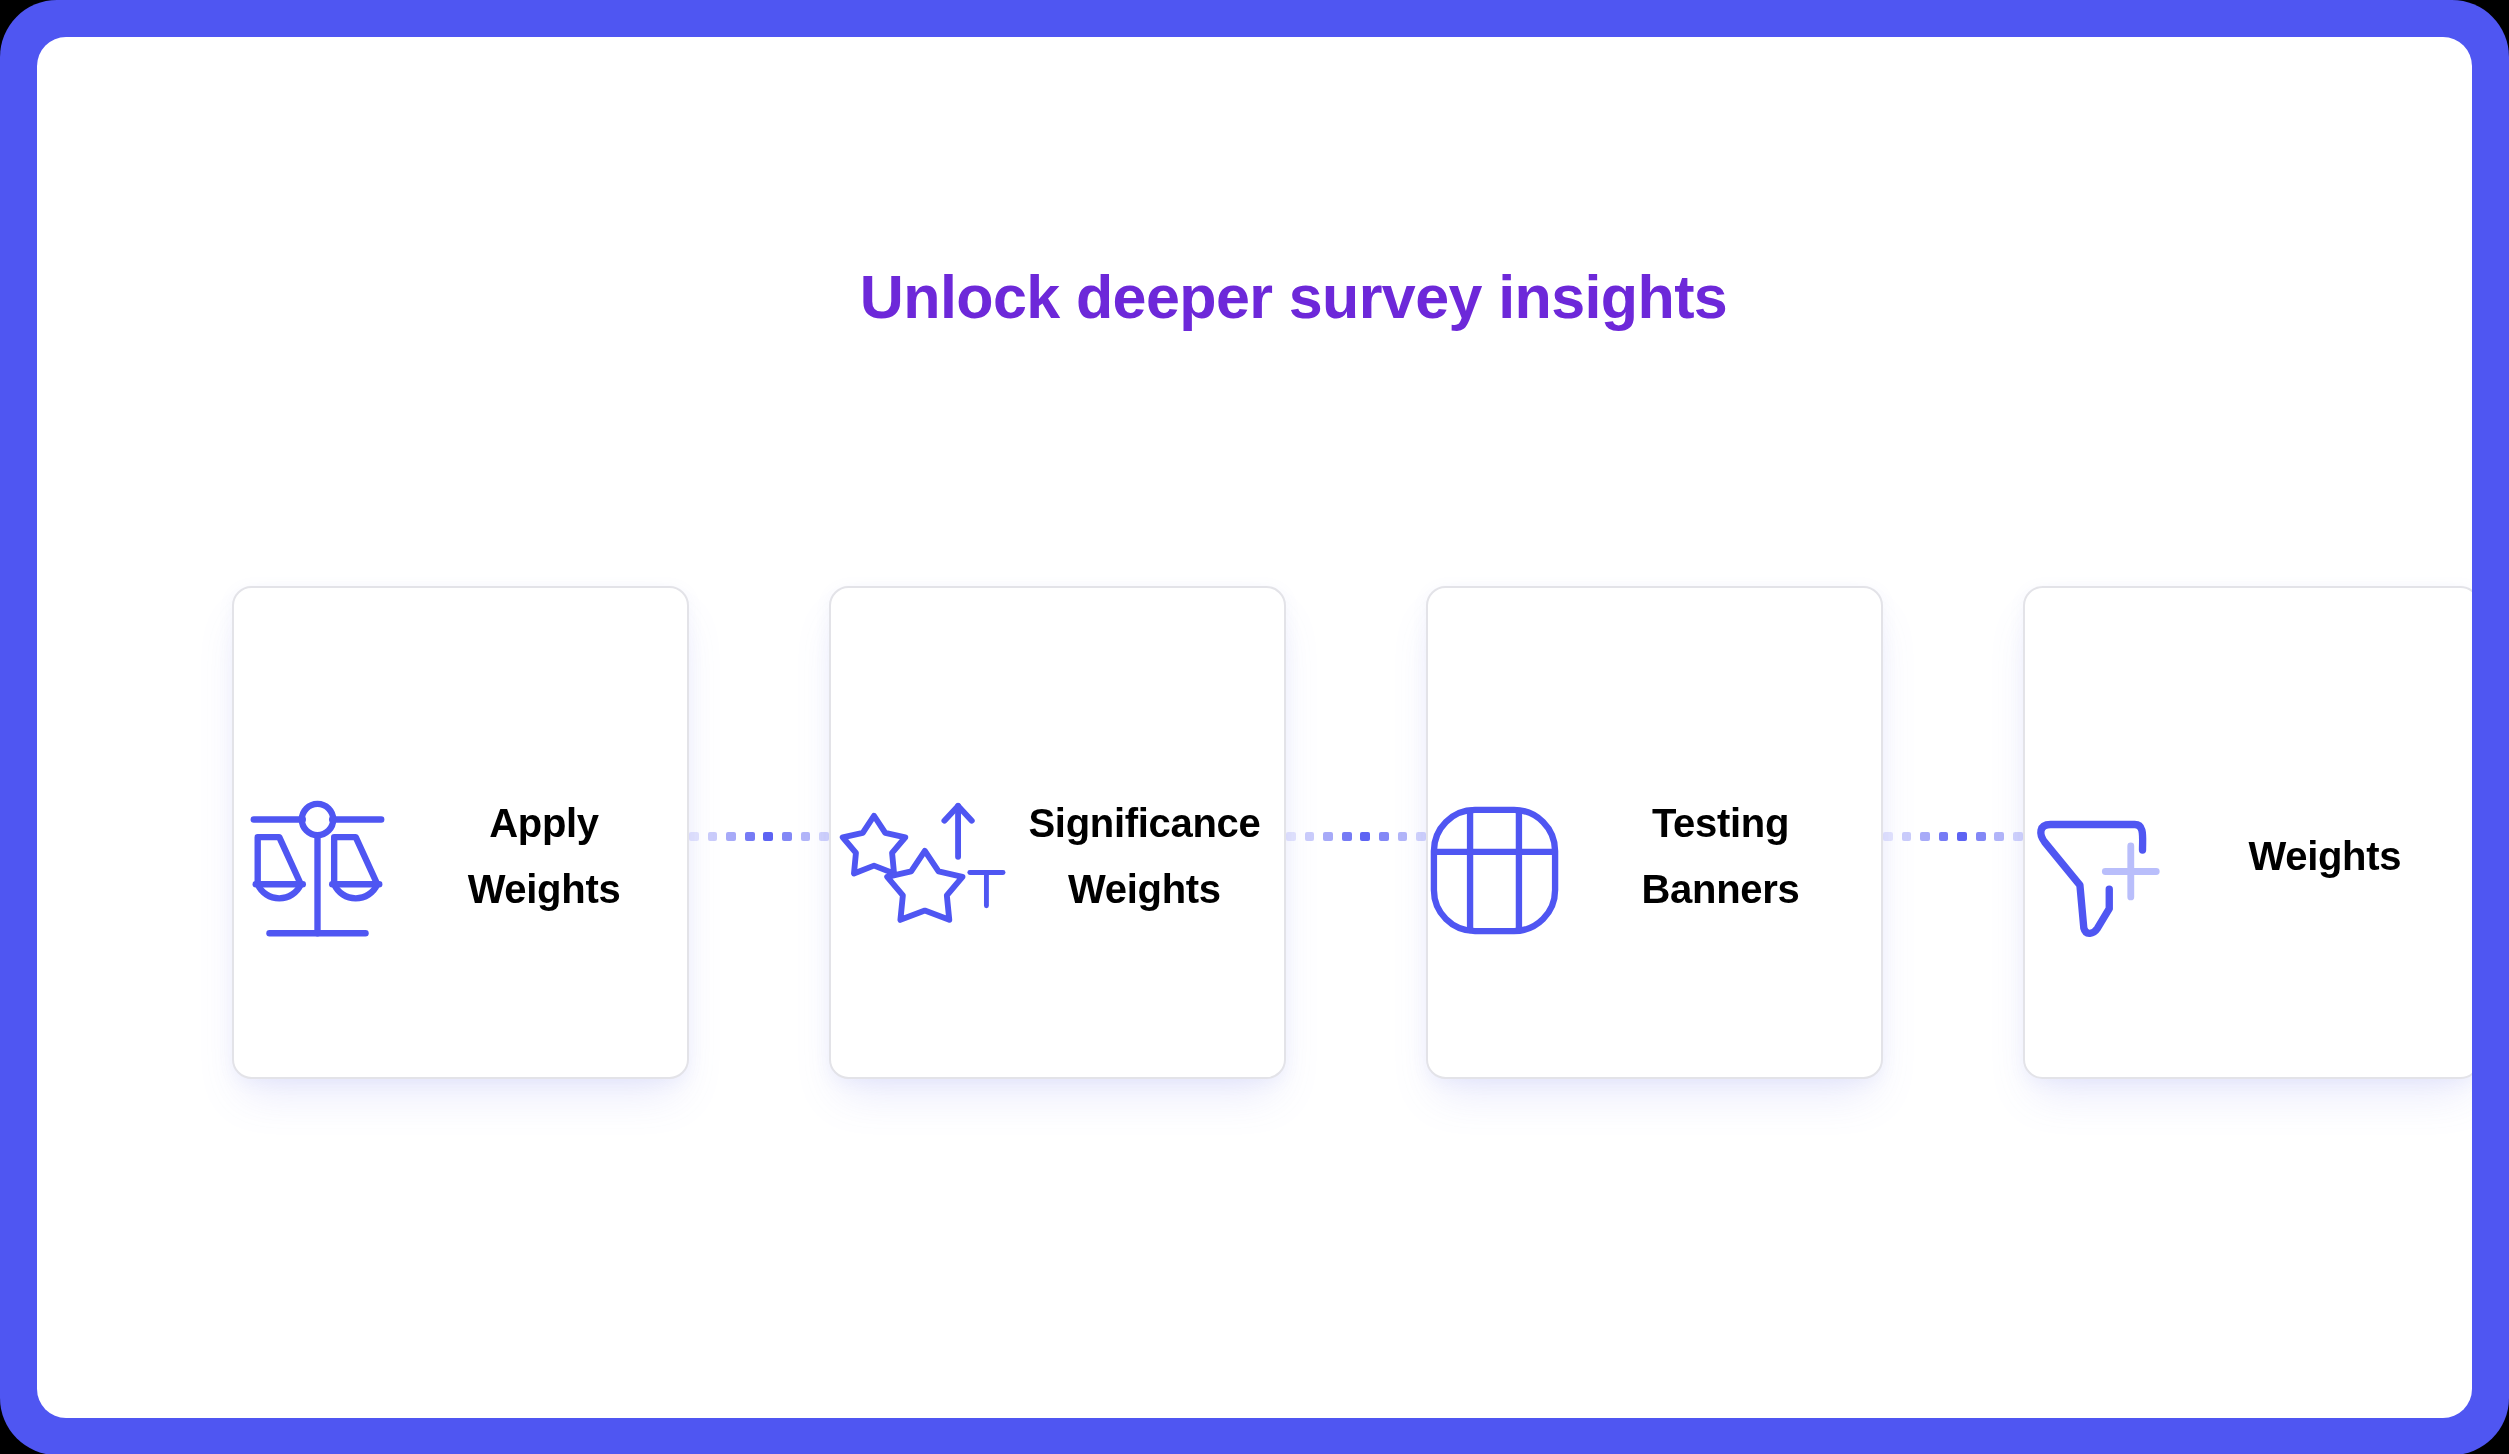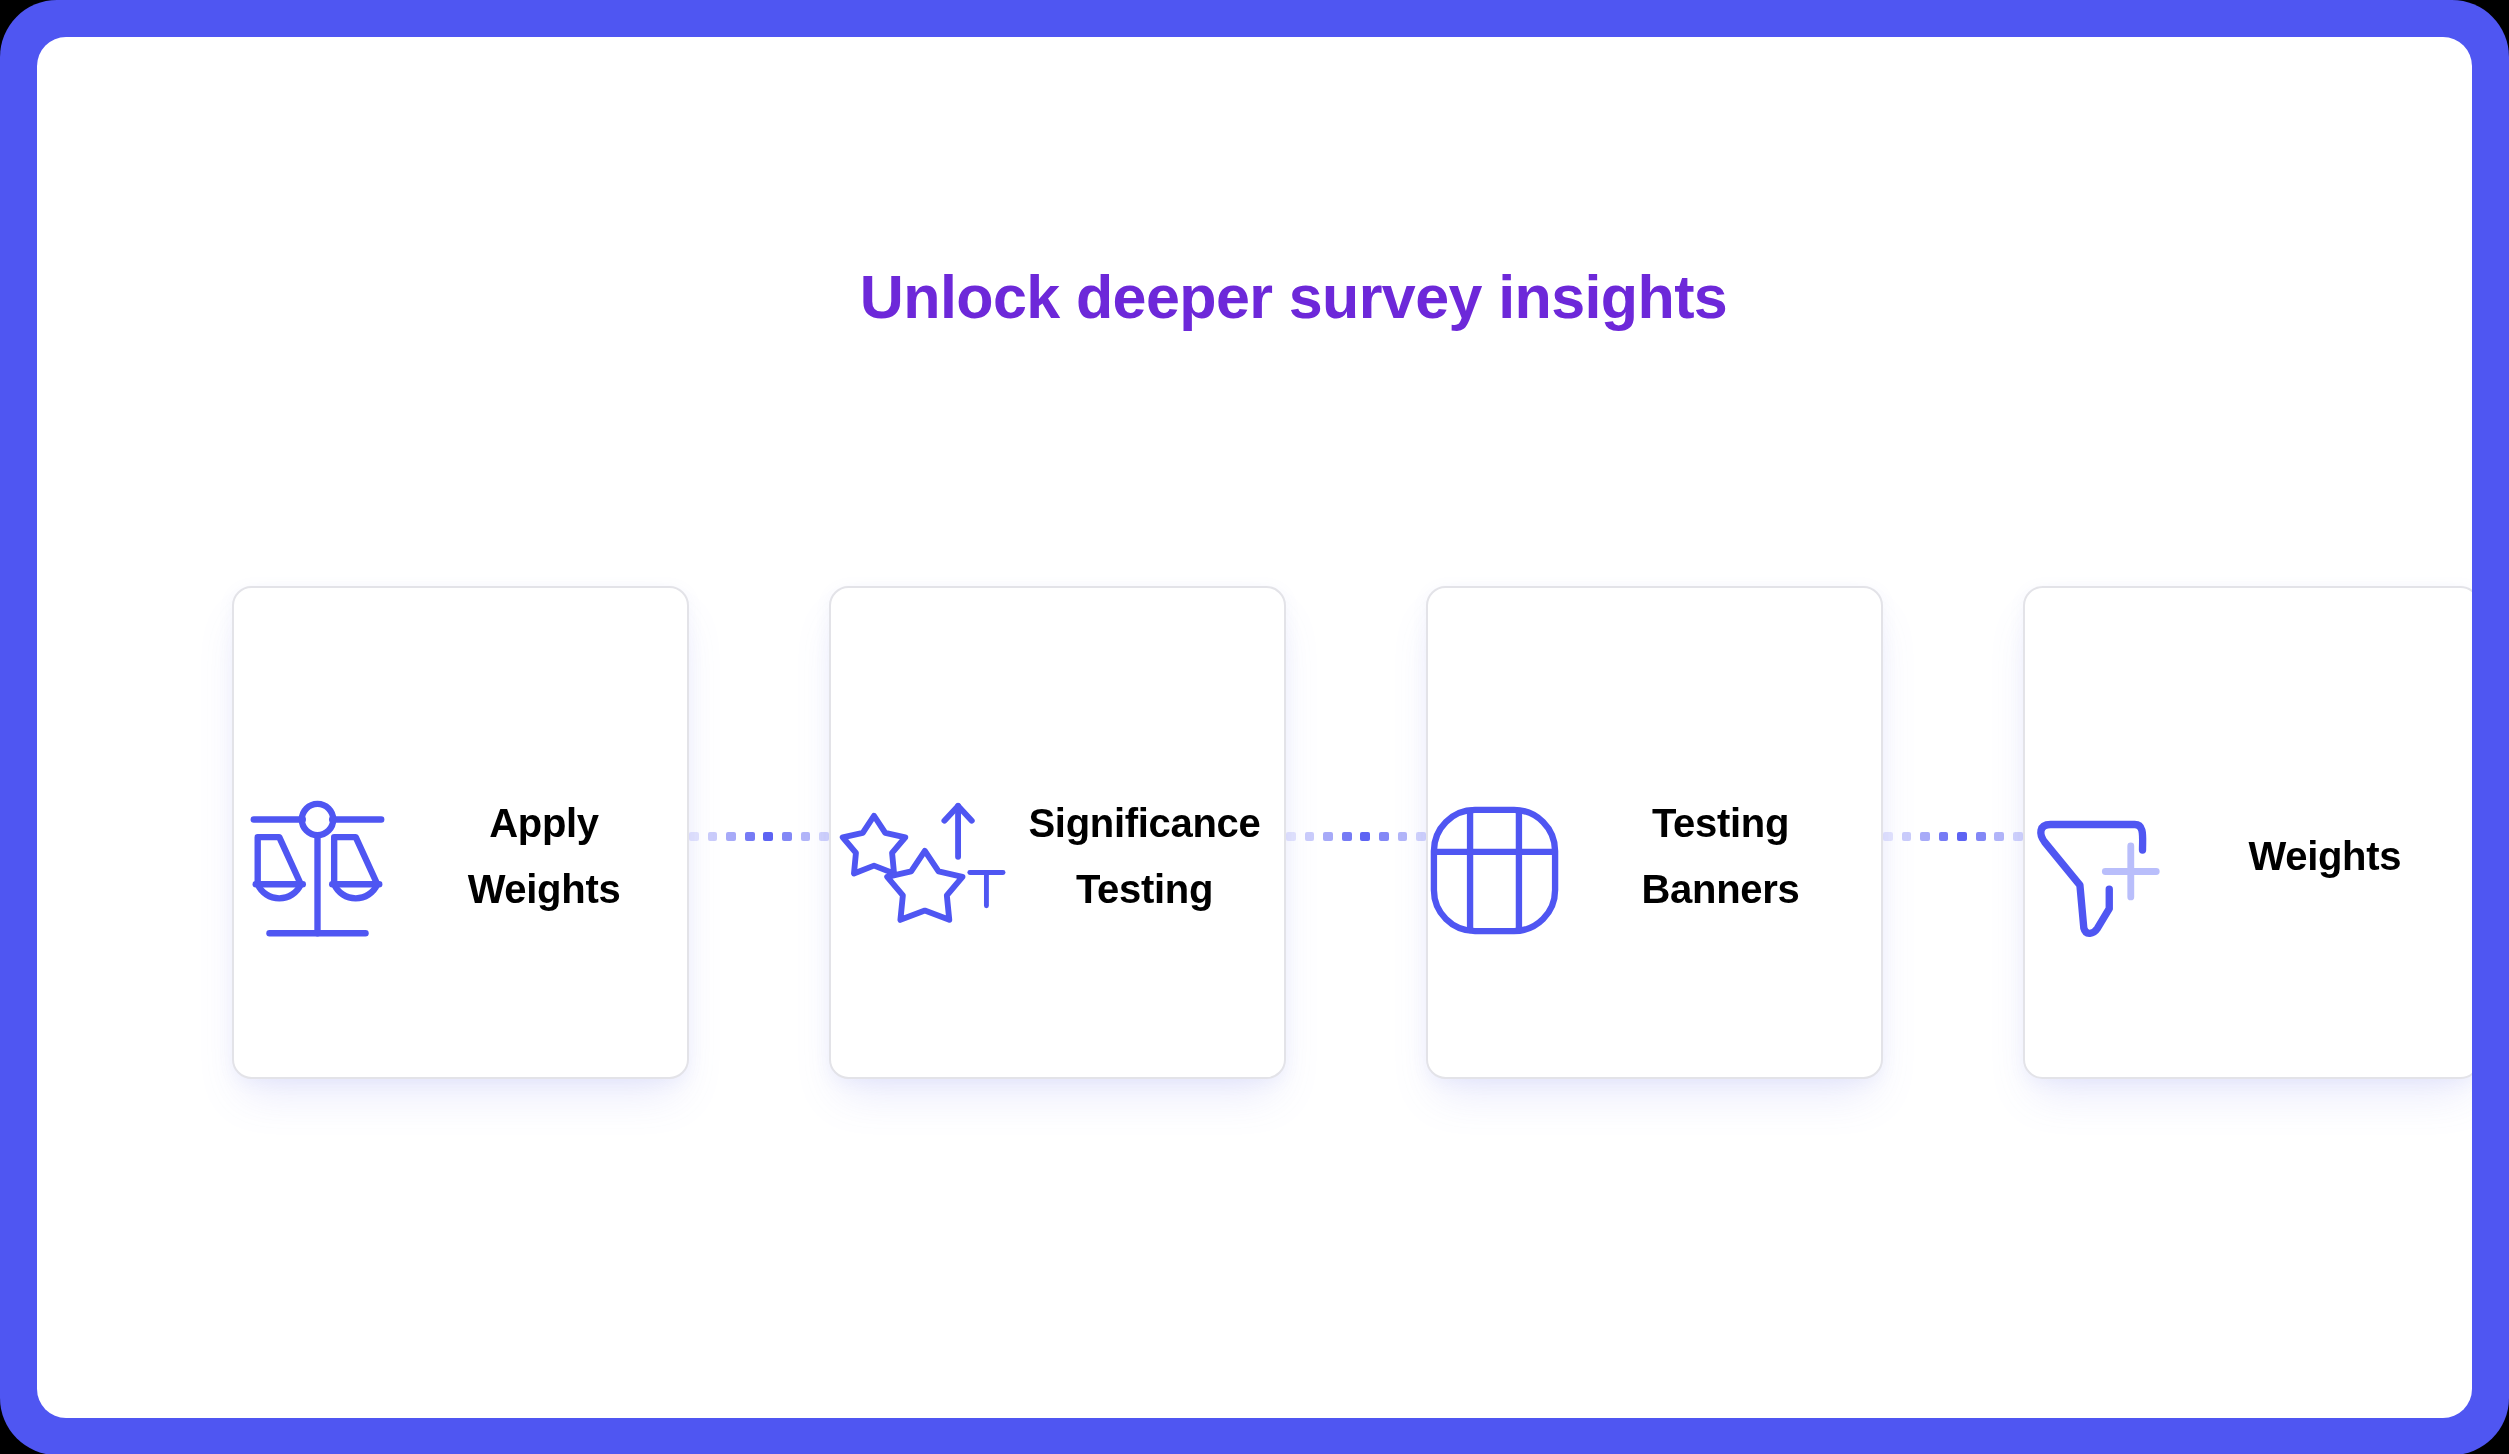--- a/index.html
+++ b/index.html
@@ -184,21 +184,21 @@
             <line x1="130" y1="10" x2="130" y2="62"></line>
             <path d="M116 25 L130 10 L144 25"></path>
 
             <g stroke-width="5">
               <line x1="142" y1="78" x2="176" y2="78"></line>
               <line x1="159" y1="78" x2="159" y2="112"></line>
             </g>
           </svg>
         </div>
         <div class="card-label">Significance
-Testing</div>
+Weights</div>
       </div>
 
       <div class="connector">
         <span></span>
         <span></span>
         <span></span>
         <span></span>
         <span></span>
         <span></span>
         <span></span>

